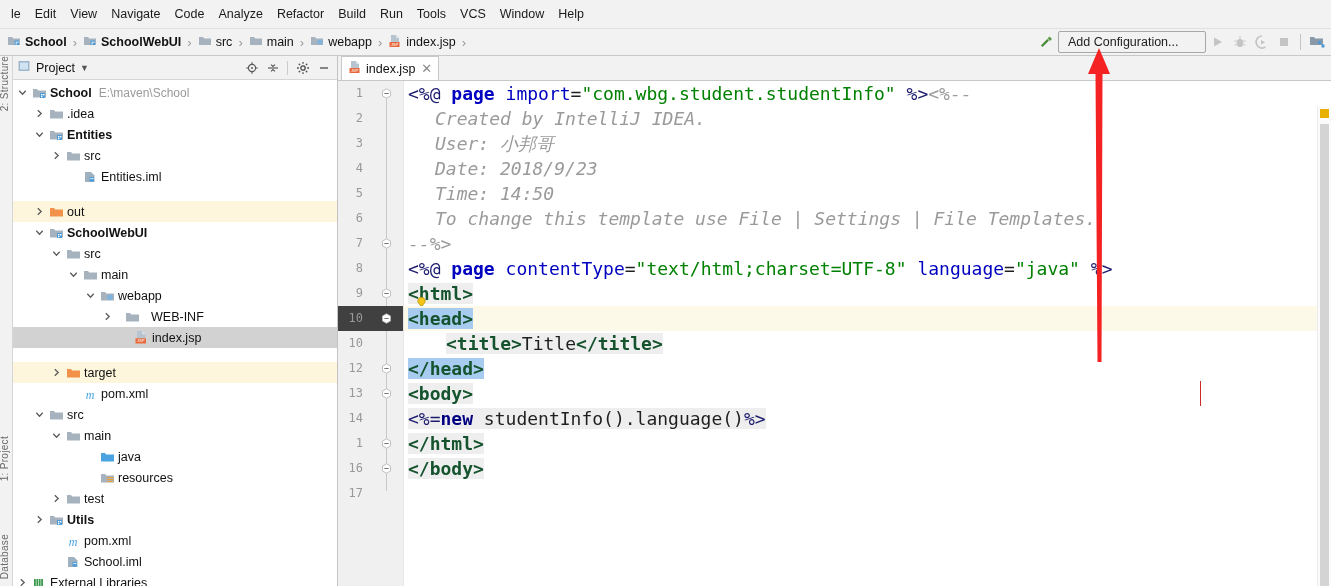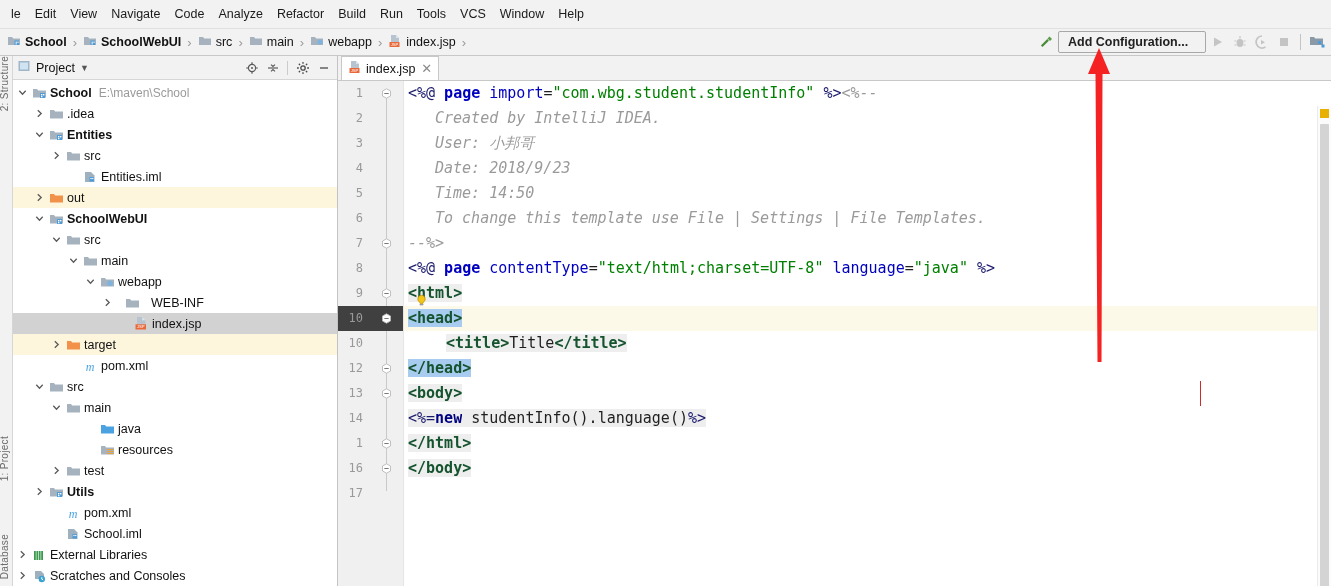--- a/index.html
+++ b/index.html
@@ -27,21 +27,21 @@
     position:absolute;left:0;top:29px;width:1331px;height:27px;
     background:#f2f2f2;border-bottom:1px solid #c8c8c8;
     display:flex;align-items:center;box-sizing:border-box;
   }
   .crumbs{display:flex;align-items:center;padding-left:4px;flex:0 0 auto;}
   .crumb{display:flex;align-items:center;padding:2px 3px;white-space:nowrap;}
   .crumb .lbl{font-size:12.5px;color:#111;margin-left:4px;}
   .crumb.bold .lbl{font-weight:bold;}
   .crumb-sep{color:#9a9a9a;font-size:13px;padding:0 3px;}
 
-  .nav-right{margin-left:auto;display:flex;align-items:center;padding-right:4px;gap:2px;font-weight:bold;}
+  .nav-right{margin-left:auto;display:flex;align-items:center;padding-right:4px;gap:2px;}
   .cfg-box{
     height:20px;min-width:128px;padding:0 9px;
     border:1px solid #a8a8a8;background:#f2f2f2;border-radius:2px;
     display:flex;align-items:center;font-size:12.5px;color:#222;white-space:nowrap;
   }
   .tb-ico{width:20px;height:20px;display:flex;align-items:center;justify-content:center;}
   .tb-sep{width:1px;height:16px;background:#c4c4c4;margin:0 4px;}
 
   
   .leftstrip{
@@ -68,21 +68,21 @@
   .proj-hdr-icons{margin-left:auto;display:flex;align-items:center;gap:2px;}
   .ph-ico{width:19px;height:19px;display:flex;align-items:center;justify-content:center;}
   .ph-sep{width:1px;height:14px;background:#cbcbcb;margin:0 3px;}
 
   .tree{padding-top:2px;}
   .trow{
     height:21px;display:flex;align-items:center;white-space:nowrap;
     font-size:12.5px;color:#111;padding-left:2px;box-sizing:border-box;
   }
   .trow.sel{background:#d2d2d2;}
-  .trow.hl{background:#fdf6dd;}
+  .trow.hl{background:#fdf6dd;margin-top:14px;}
   .arrow{width:15px;display:flex;align-items:center;justify-content:center;flex:0 0 15px;}
   .noarrow{width:15px;flex:0 0 15px;}
   .ticon{width:18px;flex:0 0 18px;display:flex;align-items:center;justify-content:center;}
   .tlabel{margin-left:2px;}
   .tlabel.b{font-weight:bold;}
   .tpath{color:#9a9a9a;margin-left:7px;font-size:12px;}
 
   
   .editorwrap{
     position:absolute;left:338px;top:56px;right:0;height:530px;background:#fff;
@@ -105,21 +105,21 @@
   .gutter{
     position:absolute;left:0;top:0;width:66px;height:100%;
     background:#f0f0f0;border-right:1px solid #e6e6e6;box-sizing:border-box;
   }
   .code{
     position:absolute;left:66px;top:0;right:14px;bottom:0;
     font-family:"DejaVu Sans Mono","Liberation Mono",monospace;
   }
   .codeline{
     position:relative;height:25px;line-height:25px;white-space:pre;
-    font-size:15px;padding-left:4px;box-sizing:border-box;
+    font-size:18px;padding-left:4px;box-sizing:border-box;
   }
   .codeline.caret{background:#fcf9e8;}
   .lnum{
     position:absolute;right:40px;width:24px;text-align:right;
     font-family:"DejaVu Sans Mono","Liberation Mono",monospace;
     font-size:12px;color:#999;line-height:25px;height:25px;
   }
   .fold{
     position:absolute;right:11px;width:11px;height:25px;
     display:flex;align-items:center;justify-content:center;

